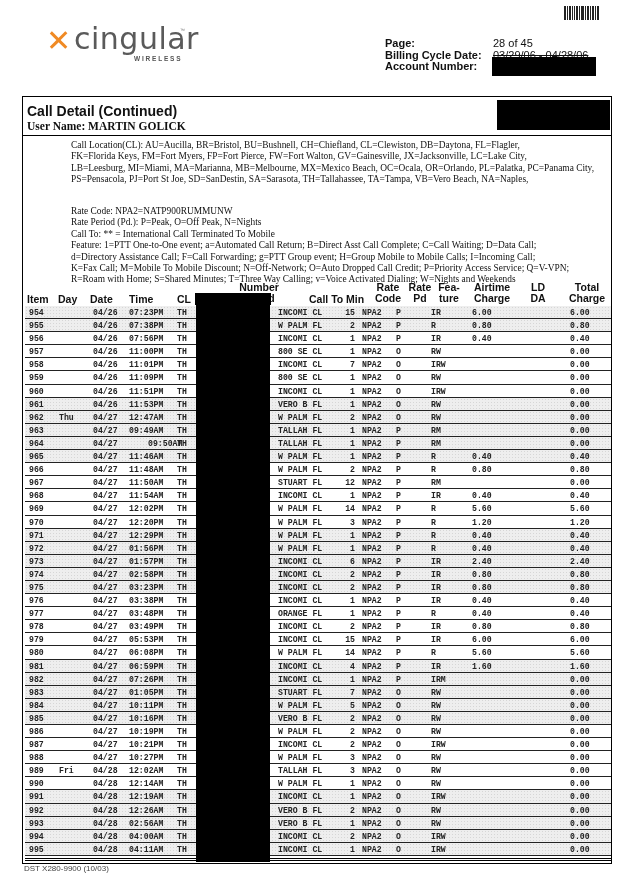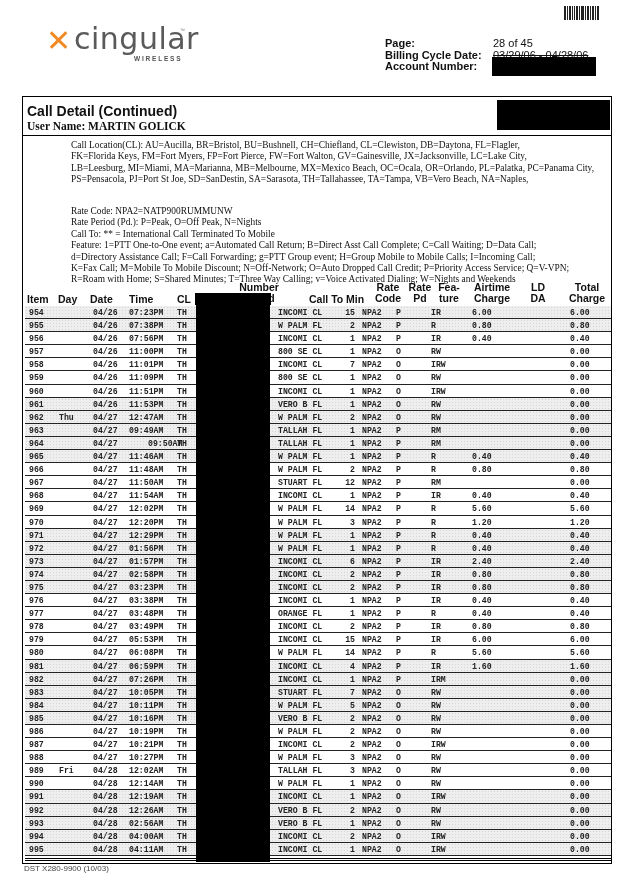--- a/index.html
+++ b/index.html
@@ -581,21 +581,21 @@
       <span style="left: 371px;">P</span>
       <span style="left: 406px;">IRM</span>
       <span style="left: 447px;"></span>
       <span style="left: 505px;"></span>
       <span style="left: 545px;">0.00</span>
     </div>
     <div class="tr shade">
       <span style="left: 4px; text-align: right;">983</span>
       <span style="left: 34px;"></span>
       <span style="left: 68px;">04/27</span>
-      <span style="left: 104px;">10:05PM</span>
+      <span style="left: 104px;">01:05PM</span>
       <span style="left: 152px;">TH</span>
       <span style="left: 253px;">STUART FL</span>
       <span style="right: 256px;">7</span>
       <span style="left: 337px;">NPA2</span>
       <span style="left: 371px;">O</span>
       <span style="left: 406px;">RW</span>
       <span style="left: 447px;"></span>
       <span style="left: 505px;"></span>
       <span style="left: 545px;">0.00</span>
     </div>

